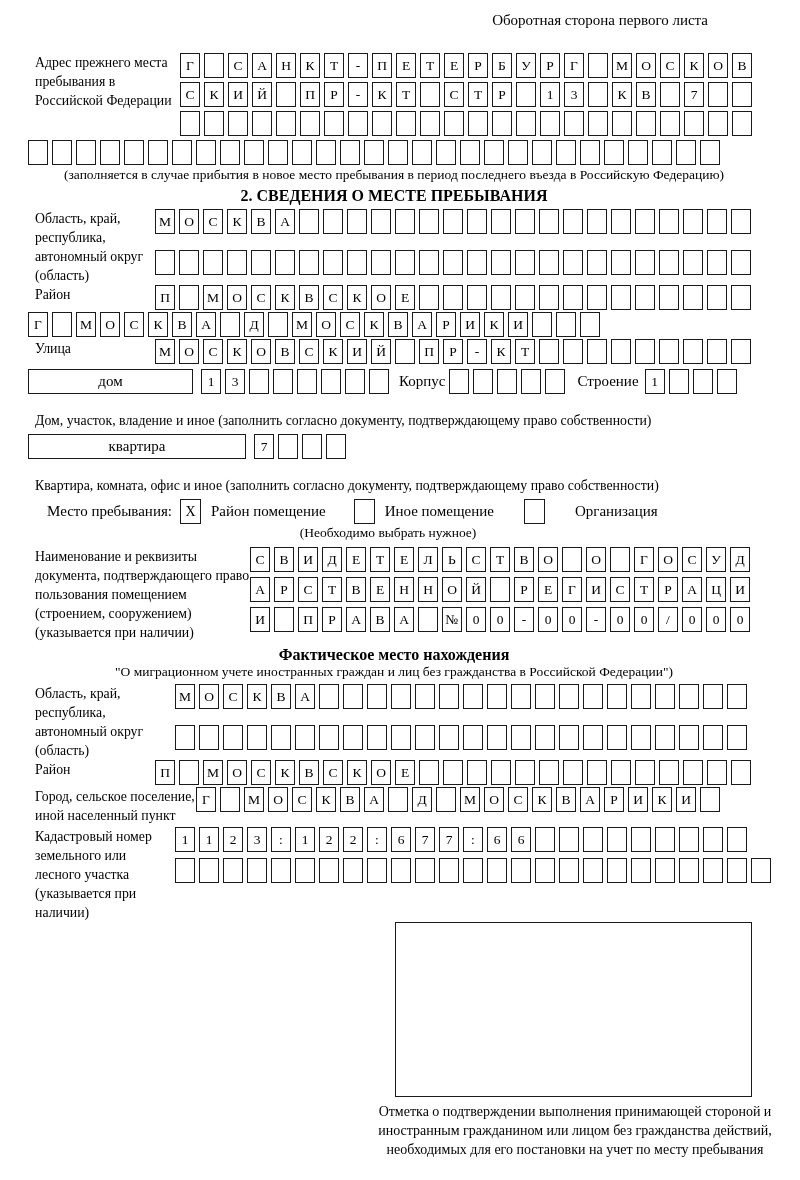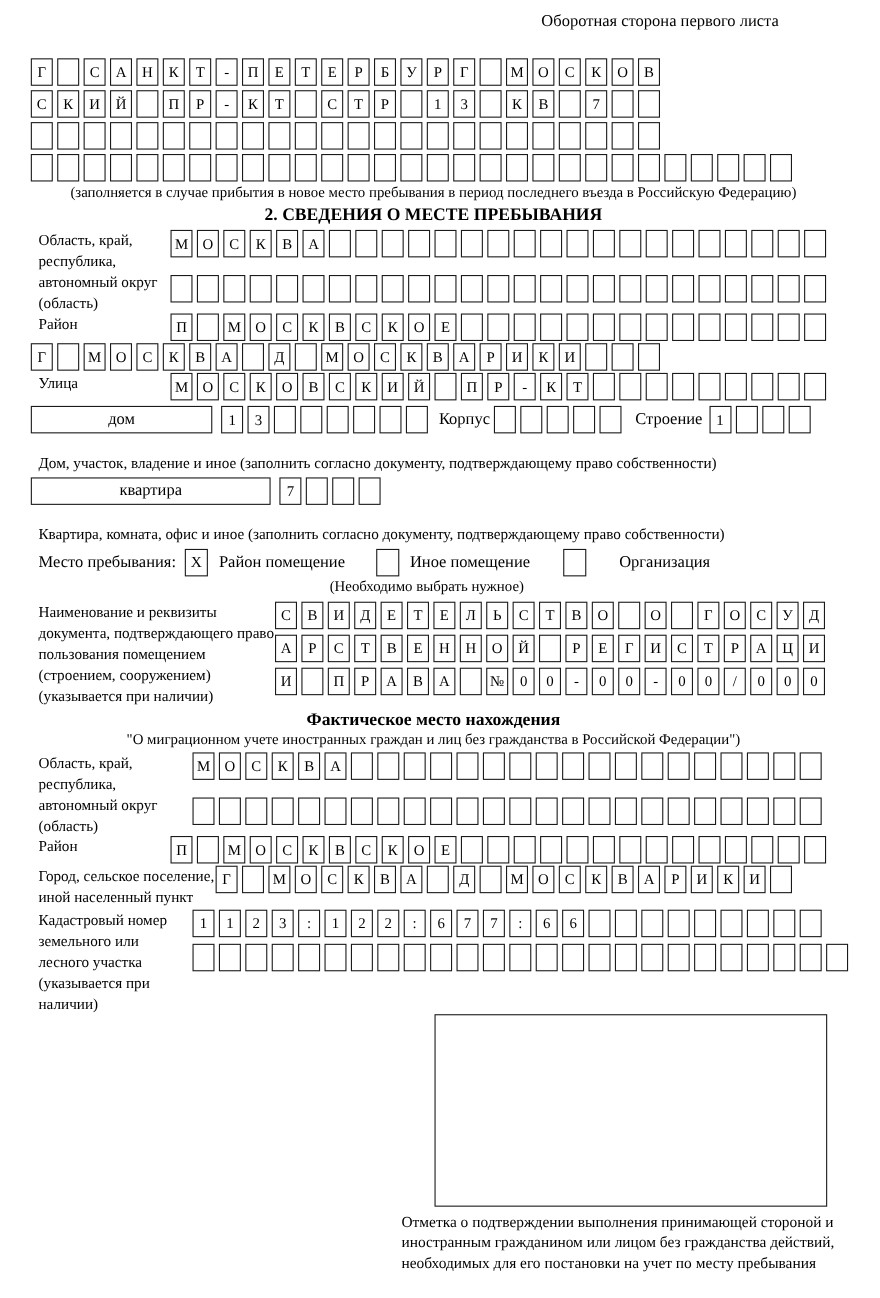--- a/index.html
+++ b/index.html
@@ -37,48 +37,49 @@
   .wide-box {
     height: 25px; border: 1.6px solid #1a1a1a; flex: none;
     display: flex; align-items: center; justify-content: center; font-size: 15px;
   }
   .inline-label { font-size: 15px; line-height: 25px; flex: none; }
 
   .checkbox {
     width: 21px; height: 25px; border: 1.6px solid #1a1a1a; flex: none;
     display: inline-flex; align-items: center; justify-content: center; font-size: 14px;
   }
-  .stay-row { align-items: center; font-size: 15px; }
+  .stay-row { align-items: center; font-size: 15px; margin-left: 12px; }
   .stay-row .opt { line-height: 25px; }
 
   .confirm-box {
     width: 357px; height: 175px; border: 1.6px solid #1a1a1a;
     margin-left: 367px;
   }
   .confirm-caption {
     width: 420px; margin-left: 337px; margin-top: 5px;
-    text-align: left; font-size: 14px; line-height: 19px;
+    text-align: center; font-size: 14px; line-height: 19px;
   }
 
   
   .mt2 { margin-top: 2px; } .mt3 { margin-top: 18px; } .mt4 { margin-top: 4px; }
   .mt5 { margin-top: 5px; } .mt6 { margin-top: 6px; }
   .mt24 { margin-top: 24px; }
   .ml8 { margin-left: 8px; } .ml10 { margin-left: 10px; } .ml12 { margin-left: 12px; }
   .ml28 { margin-left: 28px; } .ml30 { margin-left: 30px; } .ml6 { margin-left: 6px; } .ml4 { margin-left: 4px; }
   .stay-note { margin-left: 150px; width: 420px; text-align: center; font-size: 13.5px; margin-top: 1px; }
 </style>
 </head>
 <body>
 
 <div class="page">
 
   <div class="header-note">Оборотная сторона первого листа</div>
 
   <div class="frow mt24">
+    <div class="label w152">Адрес прежнего места пребывания в Российской Федерации</div>
     <div class="rows-col">
       <div class="cellrow">
           <span class="cell">Г</span>
           <span class="cell"></span>
           <span class="cell">С</span>
           <span class="cell">А</span>
           <span class="cell">Н</span>
           <span class="cell">К</span>
           <span class="cell">Т</span>
           <span class="cell">-</span>

